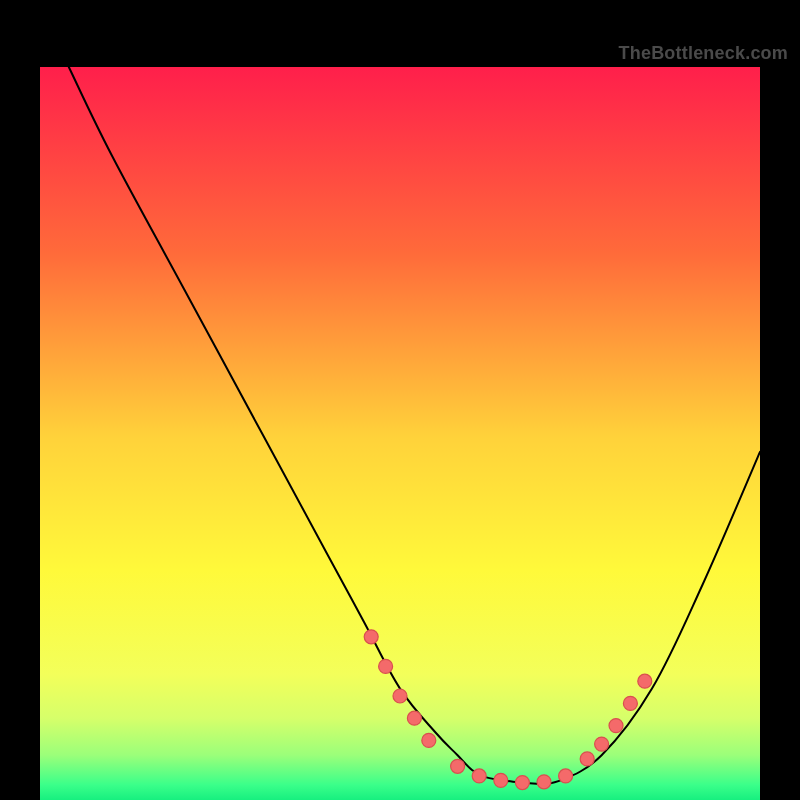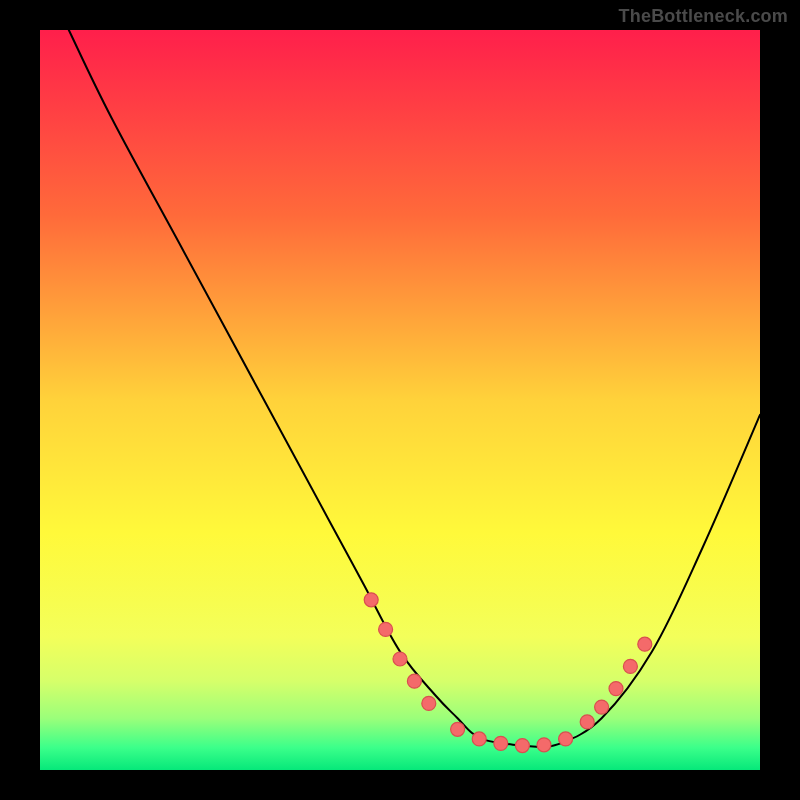--- a/index.html
+++ b/index.html
@@ -2,20 +2,21 @@
 <html><head>
 <meta charset="utf-8">
 <style>
   * { margin: 0; padding: 0; box-sizing: border-box; }
   html, body { width: 800px; height: 800px; overflow: hidden; background: #000; }
   .stage {
     position: relative;
     width: 800px;
     height: 592px;
     background: #000;
+    margin-top: 37px;
   }
   .watermark {
     position: absolute;
     top: 6px;
     right: 12px;
     font-family: Arial, Helvetica, sans-serif;
     font-size: 18px;
     font-weight: 600;
     color: #4a4a4a;
     letter-spacing: 0.2px;

